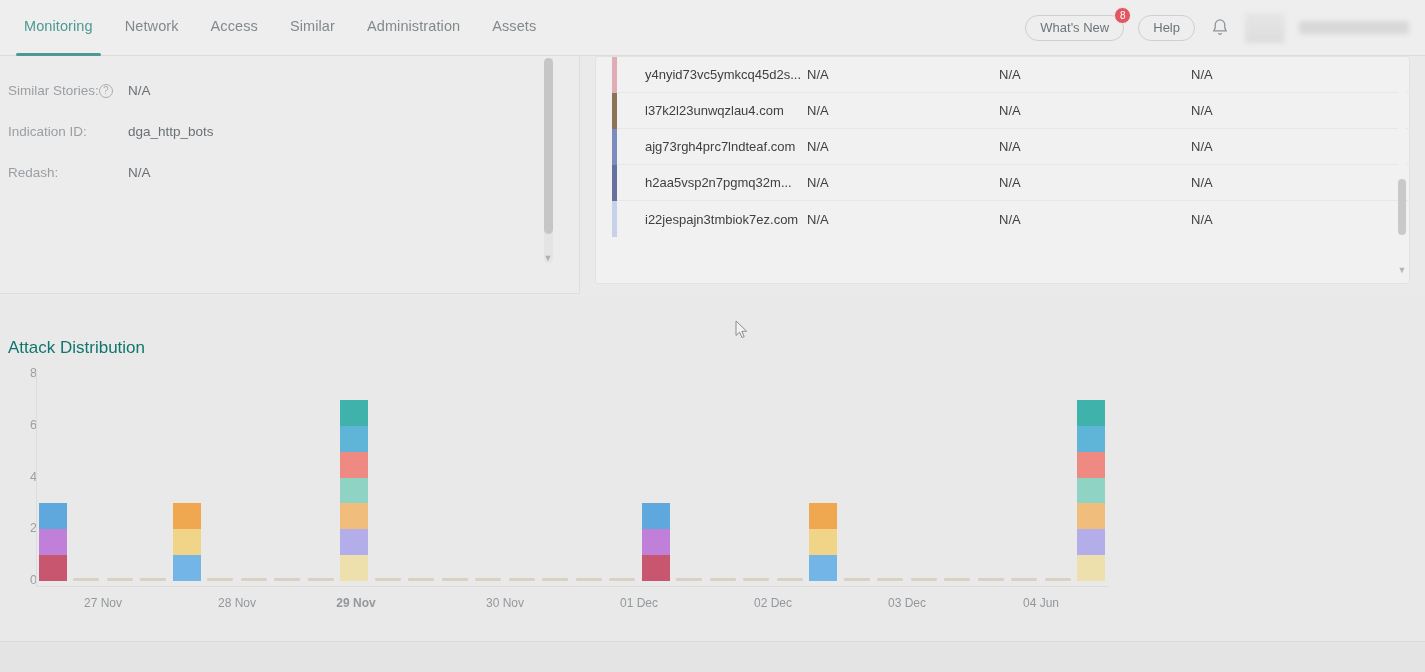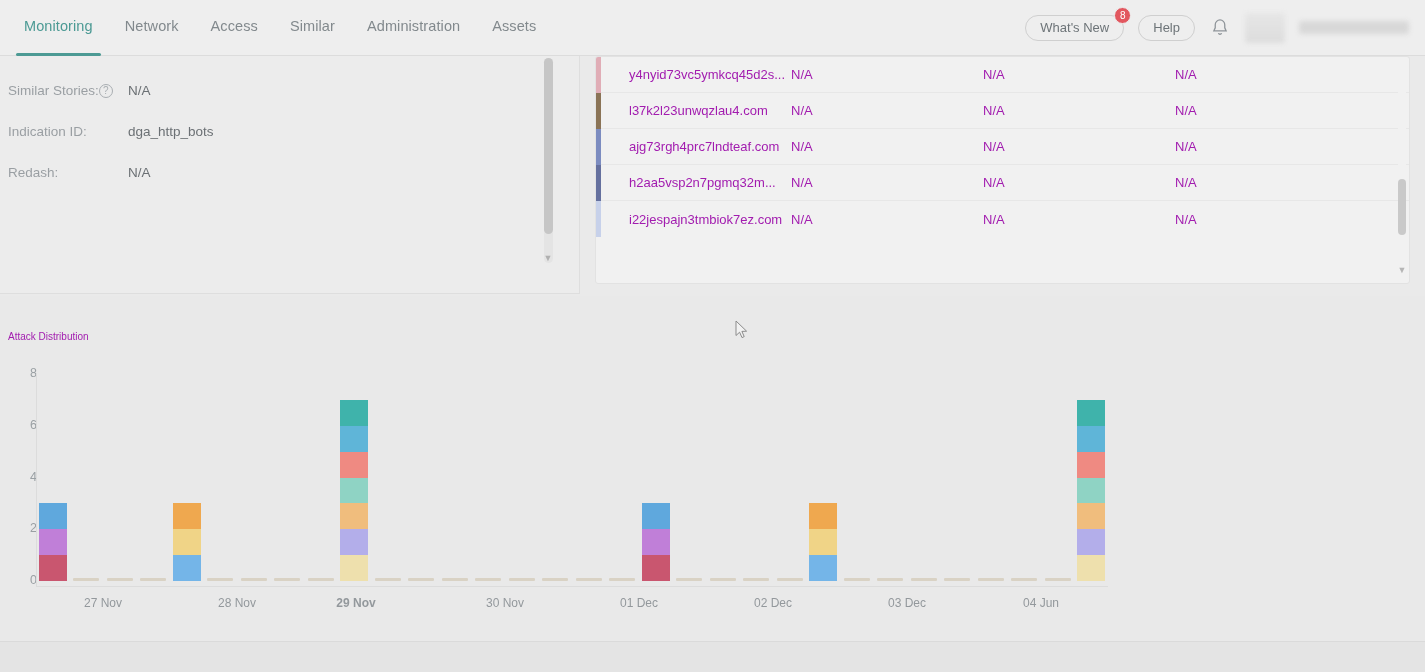--- a/index.html
+++ b/index.html
@@ -85,42 +85,42 @@
   }
 
   .table-panel{
     position:absolute; left:595px; top:0; width:815px; height:228px;
     background:#f1f1f1; border:1px solid #e2e2e2; border-radius:3px;
     overflow:hidden;
   }
   .tbl-row{
     position:relative; display:flex; align-items:center;
     height:36px; border-bottom:1px solid #e7e7e7;
-    font-size:13px; color:#a21caf;
+    font-size:13px; color:#404040;margin-left:16px;
   }
   .tbl-row:last-child{ border-bottom:none; }
   .swatch{ width:5px; height:36px; flex:0 0 5px; margin-right:0; }
   .c-target{ width:190px; padding-left:28px; white-space:nowrap; overflow:hidden; text-overflow:ellipsis; }
   .c-na{ width:192px; }
   .tbl-scroll{
     position:absolute; right:3px; top:4px; width:8px; bottom:4px;
   }
   .tbl-scroll .t{ position:absolute; inset:0; background:#f1f1f1; }
   .tbl-scroll .th{ position:absolute; left:0; top:118px; width:8px; height:56px; background:#c9c9c9; border-radius:4px; }
   .tbl-arrow{ position:absolute; right:2px; color:#b5b5b5; font-size:9px; width:10px; text-align:center;}
   .tbl-arrow.up{ top:8px; }
   .tbl-arrow.dn{ bottom:8px; }
 
   
   .chart-section{
     position:absolute; left:0; top:296px; width:1425px; height:345px;
     background:#e9e9e9;
   }
   .chart-title{
-    position:absolute; left:8px; top:35px; font-size:10px; color:#a21caf;
+    position:absolute; left:8px; top:42px; font-size:17px; color:#0f766e;
   }
   .plot{
     position:absolute; left:0; top:78px; width:1120px; height:220px;
   }
   .ylabel{
     position:absolute; right:1083px; font-size:12.5px; color:#9aa0a4; text-align:right; width:22px;
   }
   .yaxis-line{
     position:absolute; left:36px; top:0; width:1px; height:212px; background:#dcdcdc;
   }

